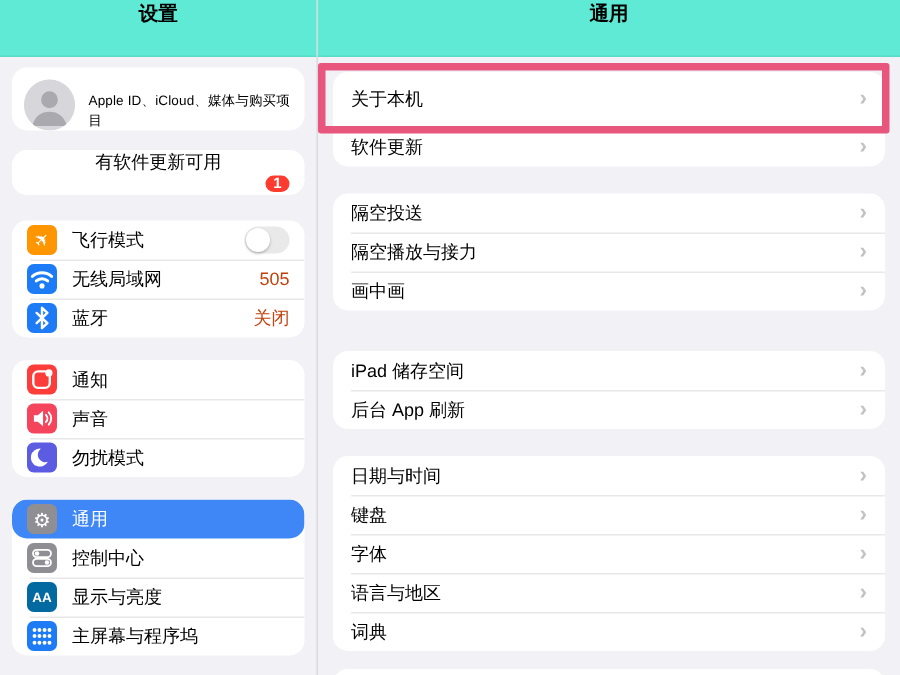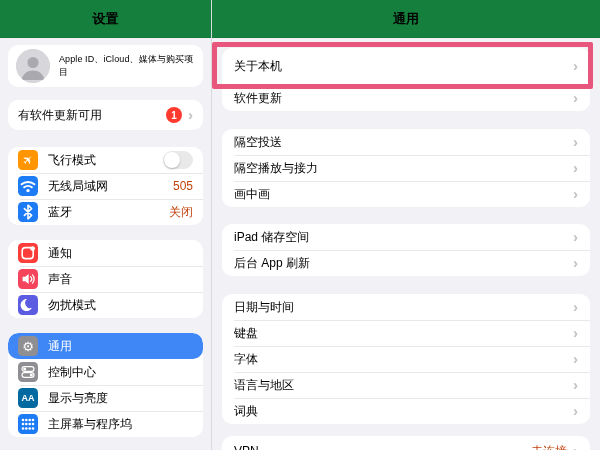--- a/index.html
+++ b/index.html
@@ -5,61 +5,61 @@
   * { margin:0; padding:0; box-sizing:border-box; }
   html,body { width:600px; height:450px; overflow:hidden; }
   body {
     font-family:"Liberation Sans","DejaVu Sans",sans-serif;
     background:#f2f2f6; color:#000; display:flex; font-size:12px;
   }
   
   .sidebar { width:212px; flex:none; border-right:1px solid #d9d9de; display:flex; flex-direction:column; }
   .mainpanel { flex:1; display:flex; flex-direction:column; min-width:0; }
   .panel-header {
-    height:38px; flex:none; display:flex; align-items:center; justify-content:center;
-    background:#15803d; border-bottom:1px solid rgba(0,0,0,0.06);
+    height:38px; flex:none; display:flex; justify-content:center;
+    background:#5eead4; border-bottom:1px solid rgba(0,0,0,0.06);
   }
   .panel-title { font-size:13px; font-weight:700; }
   
   .scroll { height:412px; overflow:hidden; padding:7px 8px 0; }
   .card { background:#fff; border-radius:10px; overflow:hidden; }
   .row { position:relative; display:flex; align-items:center; height:26px; padding:0 10px; }
   .row + .row::before { content:""; position:absolute; left:12px; right:0; top:0; height:1px; background:#e8e8ea; }
   .lbl { font-size:12px; font-weight:500; white-space:nowrap;text-align:right; }
   .val { margin-left:auto; color:#c2410c; font-size:12px; }
   .chev { color:#c2c2c6; font-size:15px; font-weight:700; line-height:1; margin-left:6px; transform:translateY(-1px); }
   .row .chev:first-child, .row .val + .chev { margin-left:6px; }
   .spacer { margin-left:auto; }
   
   .card.apple { margin-bottom:13px; }
-  .apple-row { display:flex; align-items:center; height:42px; padding:0 8px; }
+  .apple-row { display:flex; align-items:flex-end; height:42px; padding:0 8px; }
   .avatar { width:34px; height:34px; border-radius:50%; background:#d7d7db; flex:none; margin-right:9px; overflow:hidden; position:relative; }
   .avatar svg { display:block; }
   .apple-label { font-size:9px; font-weight:500; letter-spacing:.1px; }
   .card.update { margin-bottom:17px; }
-  .card.update .row { height:30px; }
+  .card.update .row { height:30px;flex-direction:column; }
   .badge { margin-left:auto; min-width:16px; height:16px; border-radius:8px; background:#ff3b30; color:#fff;
            font-size:10px; font-weight:700; display:flex; align-items:center; justify-content:center; padding:0 4px; }
   .card.group { margin-bottom:15px; }
   .ic { width:20px; height:20px; border-radius:4.5px; flex:none; margin-right:10px;
         display:flex; align-items:center; justify-content:center; color:#fff; overflow:hidden; }
   .ic svg { display:block; }
   .glyph-air { font-size:12px; transform:rotate(-45deg); }
   .glyph-gear { font-size:13px; line-height:1; }
   .glyph-aa { font-size:9px; font-weight:700; letter-spacing:0; }
   .row.selected { color:#fff; border-radius:10px; }
   .row.selected .lbl { color:#fff; }
   .row.selected + .row::before { display:none; }
   
   .toggle { margin-left:auto; width:30px; height:18px; border-radius:9px; background:#e9e9ea; position:relative; }
   .knob { position:absolute; left:1px; top:1px; width:16px; height:16px; border-radius:50%; background:#fff;
           box-shadow:0 1px 2px rgba(0,0,0,0.25); }
   
   .content { position:relative; height:412px; overflow:hidden; padding:10px 10px 0; }
-  .content .card { margin-bottom:17px; }
+  .content .card { margin-bottom:27px; }
   .content .row { height:26px; padding:0 12px; }
   .card.g1 .row.tall { height:37px; }
   .card.g1 { margin-bottom:18px; }
   .card.g3 { margin-bottom:18px; }
   .card.g4 { margin-bottom:12px; }
   .card.g5 .row { height:30px; }
   .highlight-box { position:absolute; left:0; top:4px; width:381px; height:47px;
                    border:5px solid #e8557d; border-radius:2px; z-index:5; pointer-events:none; }
 </style>
 </head>

